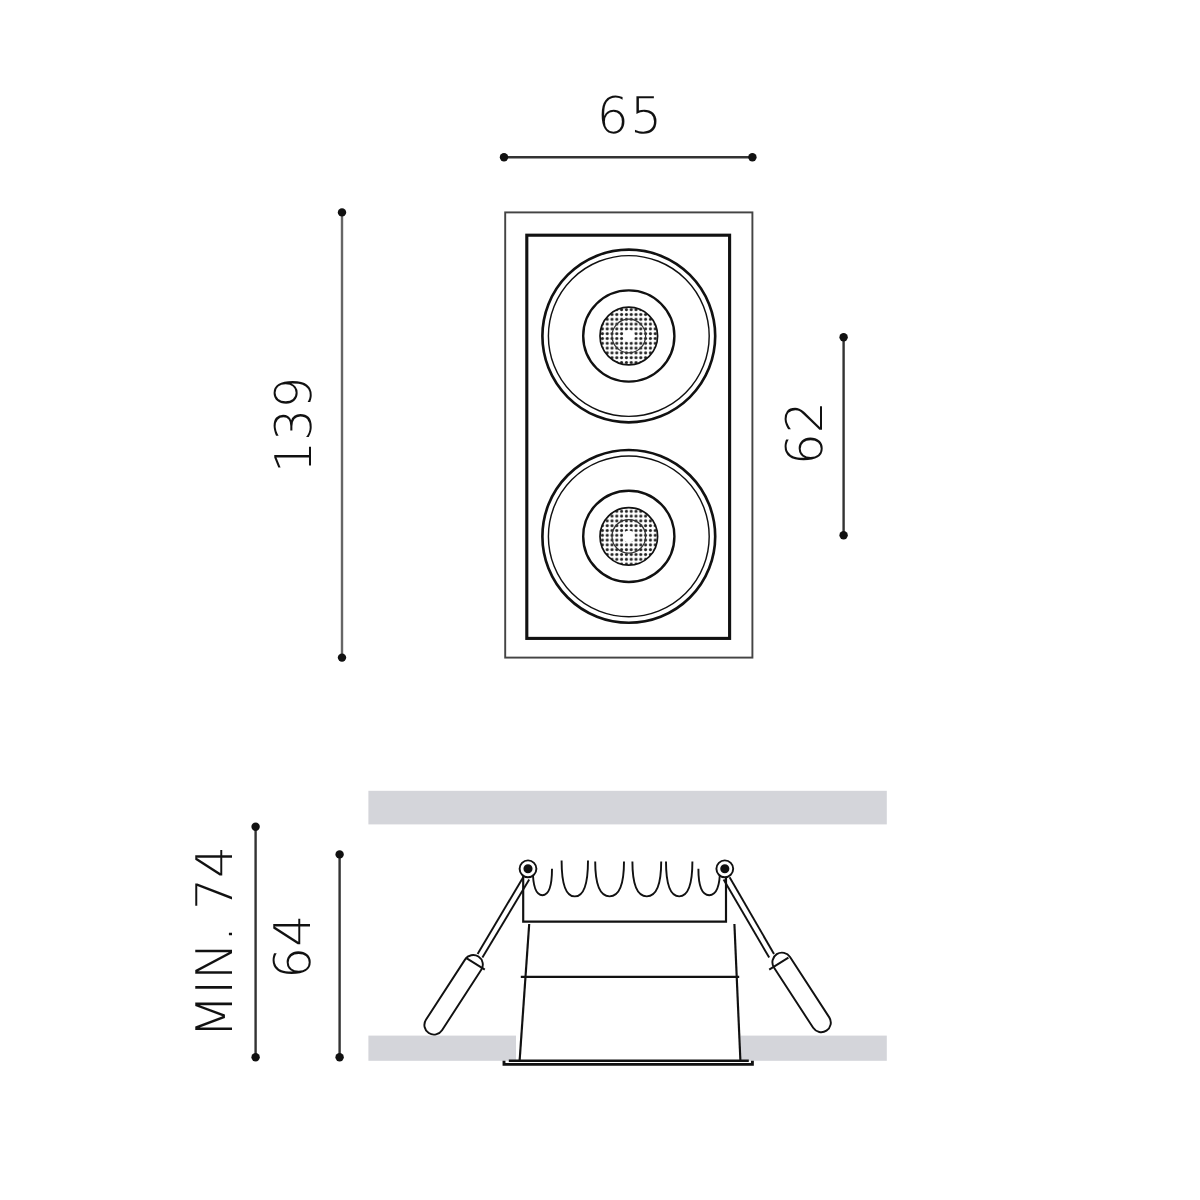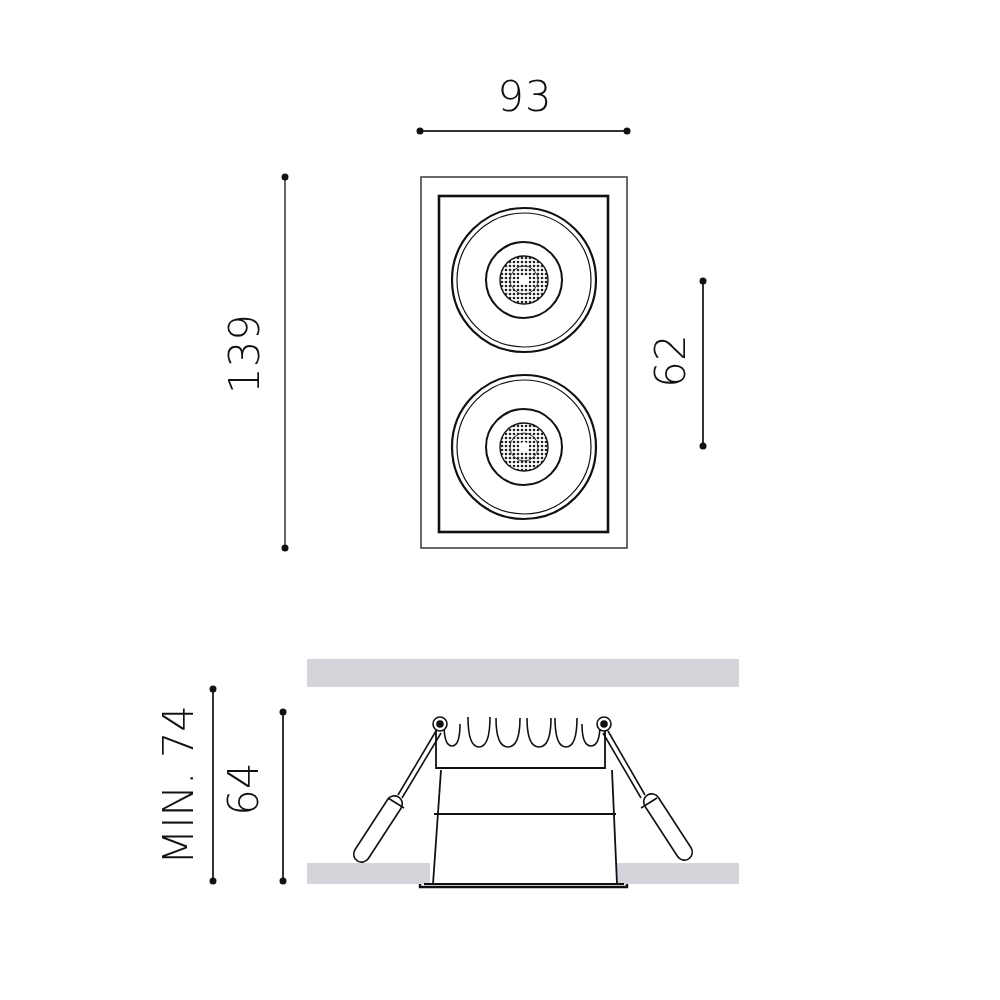--- a/index.html
+++ b/index.html
@@ -116,17 +116,17 @@
   <g stroke="#111" fill="none" stroke-width="1.6">
     <circle cx="604" cy="724" r="7" fill="#fff"></circle>
     <circle cx="604" cy="724" r="3" fill="#111"></circle>
     <line x1="608" y1="731" x2="645" y2="795"></line>
     <line x1="603" y1="733" x2="641" y2="798"></line>
     <rect x="-8" y="-38" width="16" height="76" rx="8" fill="#fff" transform="translate(668 827) rotate(-33)"></rect>
     <line x1="657" y1="798" x2="641" y2="808"></line>
   </g>
 </svg>
 
-<div class="lbl lbl-top">93</div>
+<div class="lbl lbl-top">65</div>
 <div class="lbl lbl-139 rot">139</div>
 <div class="lbl lbl-62 rot">62</div>
 <div class="lbl lbl-min74 rot">MIN. 74</div>
 <div class="lbl lbl-64 rot">64</div>
 
 </body></html>

